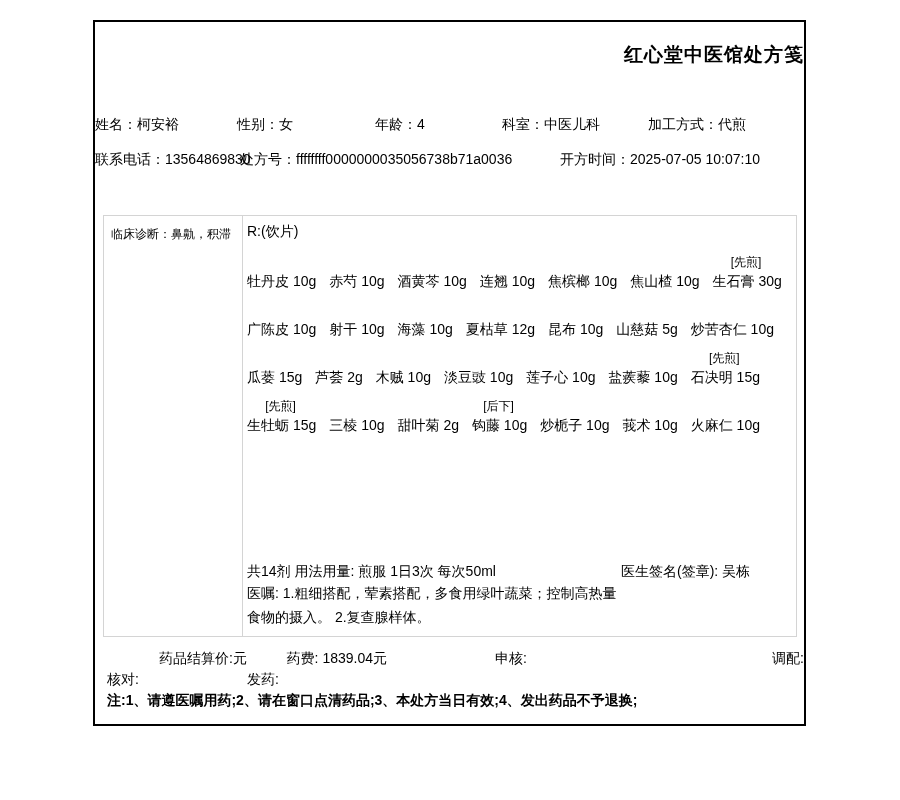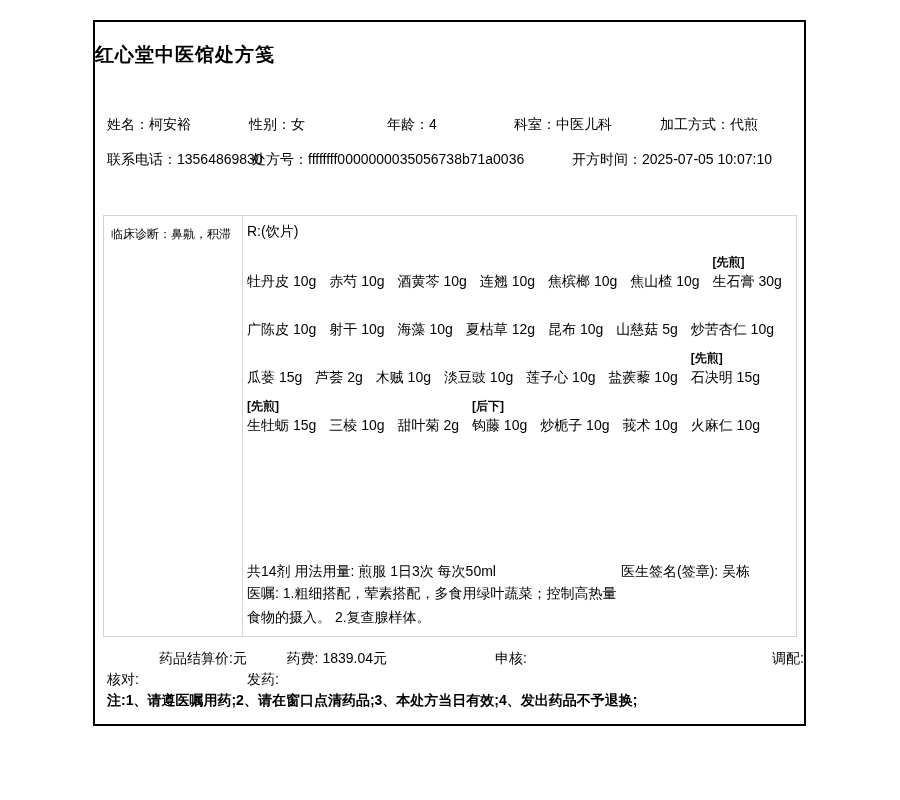--- a/index.html
+++ b/index.html
@@ -1,30 +1,30 @@
 <!DOCTYPE html>
 <html><head>
 <meta charset="utf-8">
 <style>
   html,body{margin:0;padding:0;background:#ffffff;}
   body{width:900px;height:800px;font-family:"Liberation Sans",sans-serif;color:#000;}
   .page{position:relative;width:900px;height:800px;background:#fff;overflow:hidden;}
   .sheet{position:absolute;left:93px;top:20px;width:709px;height:702px;border:2px solid #000;background:#fff;}
-  .title{margin-top:20px;text-align:left;font-size:19px;font-weight:bold;letter-spacing:1px;}
-  .prow{position:absolute;left:0;width:100%;display:grid;font-size:14px;padding-left:12px;box-sizing:border-box;white-space:nowrap;}
+  .title{margin-top:20px;text-align:right;font-size:19px;font-weight:bold;letter-spacing:1px;}
+  .prow{position:absolute;left:0;width:100%;display:grid;font-size:14px;box-sizing:border-box;white-space:nowrap;}
   .prow1{top:94px;grid-template-columns:142px 138px 127px 146px auto;}
   .prow2{top:129px;grid-template-columns:145px 320px auto;}
   .rx-box{position:absolute;left:8px;top:193px;width:694px;height:422px;border:1px solid #d4d4d4;display:flex;box-sizing:border-box;}
   .diag-cell{width:139px;flex-shrink:0;border-right:1px solid #d4d4d4;padding:8px 4px 6px 7px;font-size:12px;line-height:20px;box-sizing:border-box;}
   .rx-cell{flex:1;display:flex;flex-direction:column;padding:6px 10px 7px 4px;box-sizing:border-box;font-size:14px;}
   .rx-header{line-height:18px;}
   .herb-area{margin-top:14px;}
   .herb-line{display:flex;gap:13px;margin-bottom:11px;}
   .herb{white-space:nowrap;}
-  .herb-note{height:17px;font-size:12px;text-align:left;padding-right:2px;line-height:17px;font-weight:bold;}
+  .herb-note{height:17px;font-size:12px;text-align:center;padding-right:2px;line-height:17px;}
   .herb-name{height:20px;line-height:20px;}
   .usage-row{margin-top:auto;position:relative;line-height:20px;white-space:nowrap;}
   .doctor-sig{position:absolute;left:374px;top:0;}
   .instructions{width:382px;line-height:24px;}
   .frow{position:absolute;left:0;width:100%;display:grid;font-size:14px;padding-left:12px;box-sizing:border-box;white-space:nowrap;}
   .frow1{top:628px;grid-template-columns:140px 140px 140px auto;text-align:right;}
   .frow2{top:649px;grid-template-columns:140px auto;}
   .fnote{position:absolute;left:12px;top:670px;font-size:14px;white-space:nowrap;font-weight:bold;}
 </style>
 </head>

